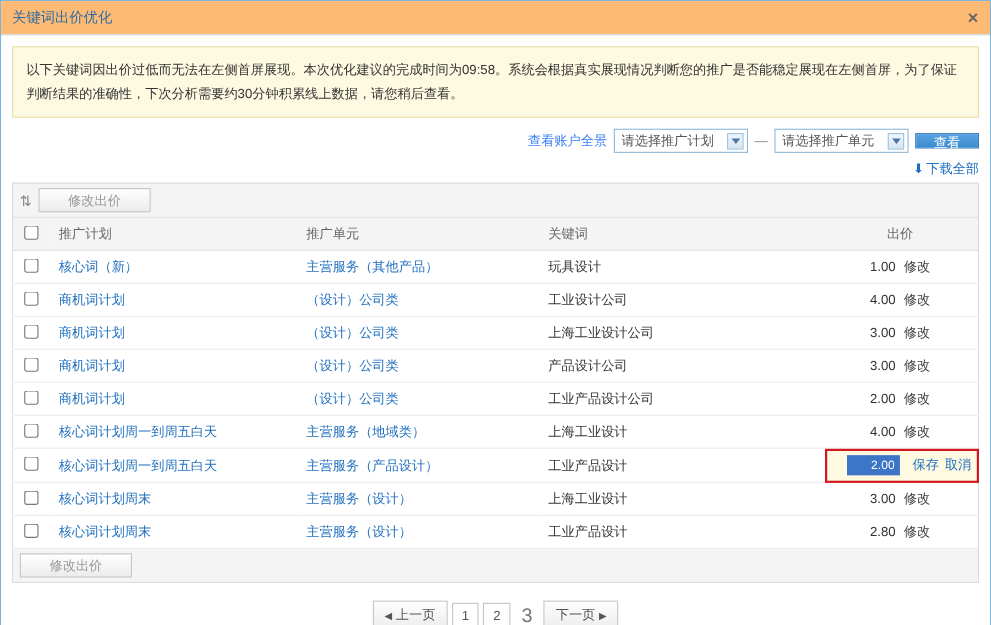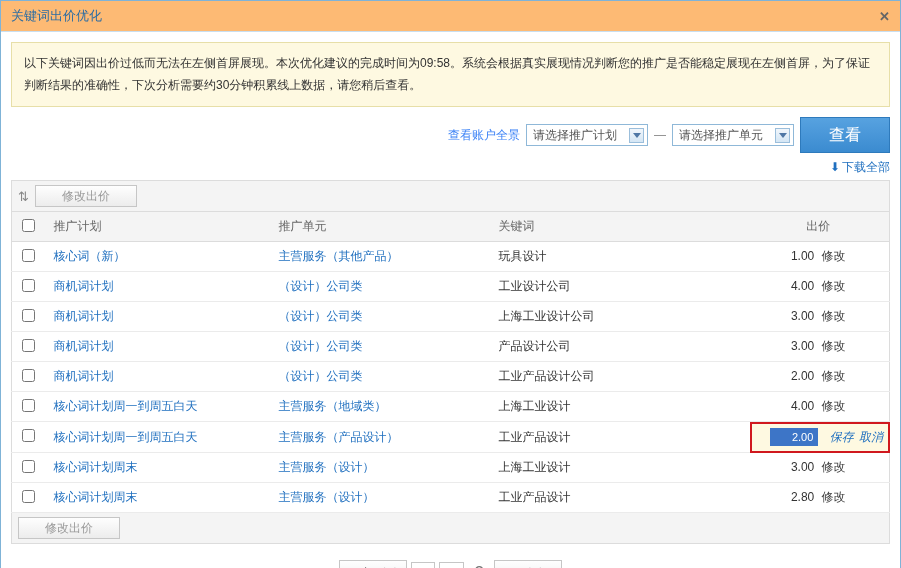--- a/index.html
+++ b/index.html
@@ -9,38 +9,38 @@
 .close-btn { color: #666; cursor: pointer; font-size: 13px; font-weight: bold; }
 .dialog-body { padding: 10px 10px 14px 10px; }
 .warning-box { background: #fef9e1; border: 1px solid #e7dfa8; padding: 10px 12px; line-height: 1.8; margin-bottom: 10px; font-size: 12px; color: #333; }
 .filter-bar { display: flex; justify-content: flex-end; align-items: center; gap: 6px; margin-bottom: 6px; }
 .filter-bar a { color: #3b82f6; text-decoration: none; }
 .select-box { display: inline-flex; align-items: center; border: 1px solid #8fb8d8; background: #fff; height: 22px; padding: 0 3px 0 6px; }
 .select-box span { color: #555; }
 .sel-arrow { width: 15px; height: 15px; background: linear-gradient(#f1f6fb,#d4e6f5); border: 1px solid #9bbedb; margin-left: 12px; display: flex; align-items: center; justify-content: center; }
 .sel-arrow::after { content: ""; border-left: 4px solid transparent; border-right: 4px solid transparent; border-top: 5px solid #4f77a5; }
 .dash { color: #888; }
-.view-btn { background: linear-gradient(#57a2e0,#3b8bd0); color: #fff; border: 1px solid #2e7abc; height: 36px; padding: 0 28px; cursor: pointer; font-size: 16px; }
+.view-btn { background: linear-gradient(#57a2e0,#3b8bd0); color: #fff; border: 1px solid #2e7abc; height: 14px; padding: 0 16px; cursor: pointer; font-size: 12px; }
 .download-row { display: flex; justify-content: flex-end; margin: 2px 0 4px; }
 .download-row a { color: #1f6fbf; text-decoration: none; }
 .dl-icon { color: #1f6fbf; margin-right: 2px; }
 .toolbar { display: flex; align-items: center; gap: 2px; padding: 4px 6px; background: #f4f4f4; border: 1px solid #dcdcdc; border-bottom: none; }
 .refresh-arrows { font-size: 13px; color: #888; margin-right: 4px; }
 .small-btn { background: linear-gradient(#fefefe,#ececec); border: 1px solid #c6c6c6; color: #999; padding: 2px 26px; height: 22px; font-size: 12px; cursor: pointer; }
 .table { width: 100%; border-collapse: collapse; border: 1px solid #dcdcdc; }
 .table th { background: #f4f4f4; border-bottom: 1px solid #dcdcdc; padding: 6px 8px; font-weight: normal; color: #666; text-align: left; height: 28px; font-size: 12px; }
 .table th.num, .table td.num { text-align: center; padding-right: 10px; }
 .table td { border-bottom: 1px solid #ebebeb; padding: 6px 8px; height: 30px; font-size: 12px; }
 .table td.chk, .table th.chk { width: 34px; text-align: center; }
 .table a { color: #1f6fbf; text-decoration: none; }
 .modify-link { color: #404040; margin-left: 4px; cursor: pointer; font-family: Liberation Serif, serif; }
 .edit-cell { background: #fef9e1; outline: 2px solid #d0181e; outline-offset: -2px; text-align: right; padding-right: 6px !important; white-space: nowrap; }
 .price-input { width: 48px; height: 18px; border: 1px solid #3d75c7; background: #3d75c7; color: #fff; text-align: right; padding: 0 4px; font-size: 11px; }
 .edit-actions { display: inline-block; margin-left: 6px; }
-.edit-actions span { color: #1f6fbf; cursor: pointer; margin-left: 2px; font-style: italic; }
+.edit-actions span { color: #1f6fbf; cursor: pointer; margin-left: 2px; }
 .table-footer { background: #f4f4f4; border: 1px solid #dcdcdc; border-top: none; padding: 4px 6px; }
 .pager { display: flex; justify-content: center; align-items: center; gap: 4px; margin-top: 16px; }
 .pg-btn { border: 1px solid #c6c6c6; background: linear-gradient(#fefefe,#ececec); padding: 4px 10px; color: #555; cursor: pointer; font-size: 12px; }
 .pg-num { border: 1px solid #c6c6c6; background: #fff; padding: 4px 8px; color: #555; cursor: pointer; font-size: 12px; }
 .pg-cur { font-size: 18px; color: #777; padding: 0 6px; }
 .pg-arrow { font-size: 9px; }
 </style>
 </head>
 <body>
 

